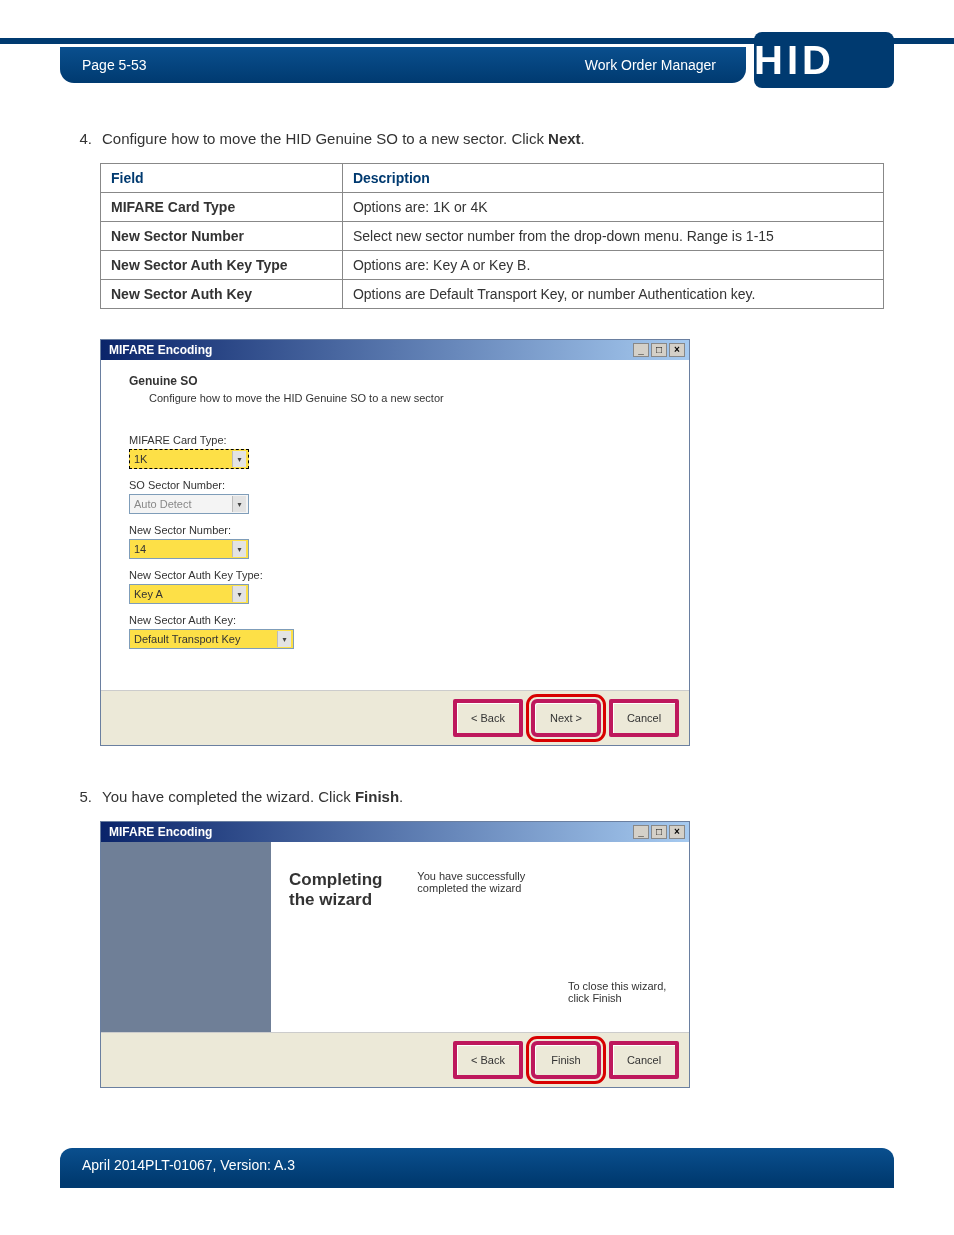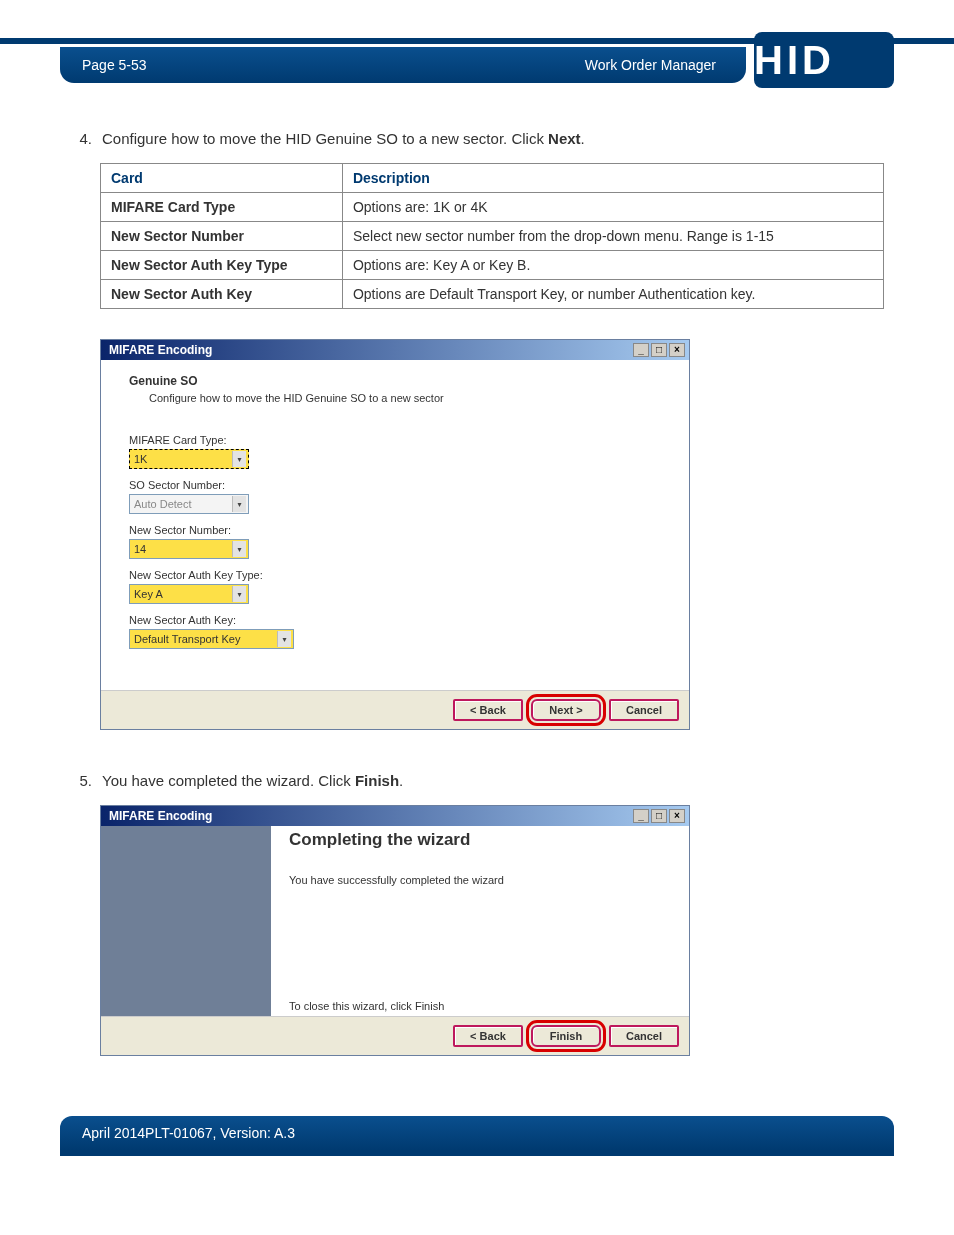--- a/index.html
+++ b/index.html
@@ -106,40 +106,39 @@
     font-size: 8px; color: #444;
   }
   .combo.dashed { border: 1px dashed #000; }
   .combo.disabled { background: #f4f4f4; color: #888; }
   .dialog-footer {
     background: #ece9d8; padding: 8px 10px;
     display: flex; justify-content: flex-end; gap: 8px;
     border-top: 1px solid #ccc;
   }
   .dbtn {
-    min-width: 70px; height: 22px;
+    min-width: 70px; height: 38px;
     background: #ece9d8;
-    border: 2px solid #be185d;
+    border: 4px solid #be185d;
     font-size: 11px;
     display: inline-flex; align-items: center; justify-content: center;
     border-radius: 2px;
     box-shadow: inset 1px 1px 0 #fff;
-    font-weight: bold;
   }
   .dbtn.highlight {
     outline: 3px solid #d80000;
     outline-offset: 2px;
     border-radius: 6px;
   }
 
   .dialog2-body {
     display: flex; background: #fff; min-height: 190px;
   }
   .dialog2-side { width: 170px; background: #6f7f97; }
-  .dialog2-main { flex: 1; padding: 4px 18px; display: flex; flex-direction: column; gap: 8px; }
+  .dialog2-main { flex: 1; padding: 28px 18px; display: flex; flex-direction: row; gap: 8px; }
   .dialog2-main h2 { font-family: Verdana, sans-serif; font-size: 17px; font-weight: bold; margin-bottom: 16px; }
   .dialog2-main .msg { font-size: 11px; margin-bottom: 60px; }
   .dialog2-main .close-msg { font-size: 11px; margin-top: auto; }
 
   .footer-bar {
     margin: 60px 60px 0 60px;
     background: linear-gradient(to bottom, #0a4f8e, #003a70);
     color: #fff;
     height: 34px;
     display: flex; align-items: center; justify-content: flex-start;
@@ -169,21 +168,21 @@
     <div class="step">
       <div class="step-num">4.</div>
       <div class="step-text">
         <span>Configure how to move the HID Genuine SO to a new sector. Click </span><b>Next</b><span>.</span>
       </div>
     </div>
 
     <table class="fields">
       <thead>
         <tr>
-          <th>Card</th>
+          <th>Field</th>
           <th>Description</th>
         </tr>
       </thead>
       <tbody id="tbl-body">
           <tr>
             <td class="fname">MIFARE Card Type</td>
             <td>Options are: 1K or 4K</td>
           </tr>
           <tr>
             <td class="fname">New Sector Number</td>

